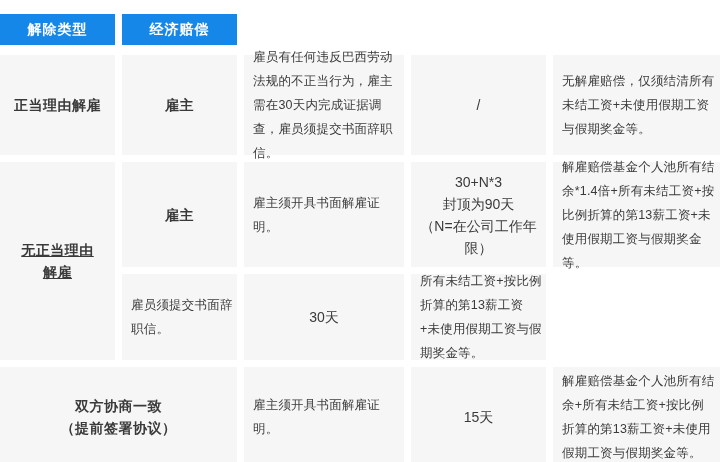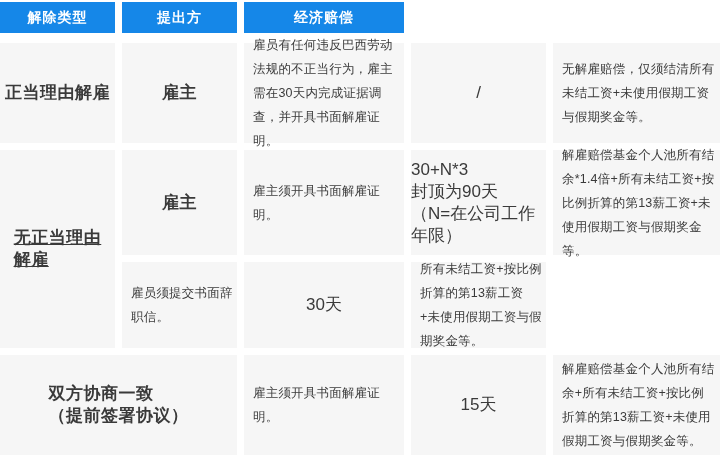--- a/index.html
+++ b/index.html
@@ -5,21 +5,21 @@
   * { margin: 0; padding: 0; box-sizing: border-box; }
   html, body { background: #ffffff; }
   body { font-family: "Liberation Sans", "DejaVu Sans", sans-serif; }
 
   .table-wrap {
     position: relative;
     width: 720px;
     height: 462px;
     background: #ffffff;
     overflow: hidden;
-    padding-top: 2px;
+    padding-top: 14px;
   }
 
   .header-row {
     display: grid;
     grid-template-columns: 115px 115px 160px 135px 1fr;
     column-gap: 7px;
     height: 31px;
     margin-bottom: 10px;
   }
 
@@ -40,22 +40,22 @@
     grid-template-rows: 100px 105px 86px 100px;
     gap: 7px;
   }
 
   .cell {
     background: #f6f6f6;
     color: #3a3a3a;
     display: flex;
     align-items: center;
     justify-content: center;
-    text-align: left;
-    font-size: 17px;
+    text-align: center;
+    font-size: 14px;
     line-height: 22px;
     white-space: pre-line;
   }
 
   .cell.strong { font-weight: bold; letter-spacing: 0.5px; }
 
   .cell.para {
     justify-content: flex-start;
     text-align: left;
     font-size: 12.5px;
@@ -71,29 +71,28 @@
   .r4c4 { grid-column: 4; grid-row: 4; }
   .r4c5 { grid-column: 5; grid-row: 4; }
 </style>
 </head>
 <body>
 
 <div class="table-wrap">
 
   <div class="header-row">
     <div class="header-cell">解除类型</div>
-    <div class="header-cell">提出方</div>
     <div class="header-cell">经济赔偿</div>
   </div>
 
   <div class="body-grid">
 
     <div class="cell strong">正当理由解雇</div>
     <div class="cell strong">雇主</div>
-    <div class="cell para">雇员有任何违反巴西劳动法规的不正当行为，雇主需在30天内完成证据调查，并开具书面解雇证明。</div>
+    <div class="cell para">雇员有任何违反巴西劳动法规的不正当行为，雇主需在30天内完成证据调查，雇员须提交书面辞职信。</div>
     <div class="cell">/</div>
     <div class="cell para">无解雇赔偿，仅须结清所有未结工资+未使用假期工资与假期奖金等。</div>
 
     <div class="cell strong span-rows-2-3">无正当理由
 解雇</div>
     <div class="cell strong">雇主</div>
     <div class="cell para">雇主须开具书面解雇证明。</div>
     <div class="cell">30+N*3
 封顶为90天
 （N=在公司工作年限）</div>

